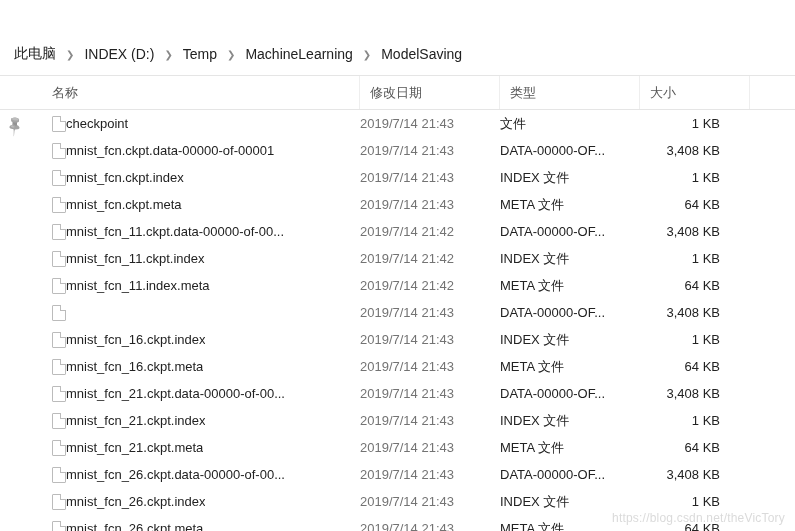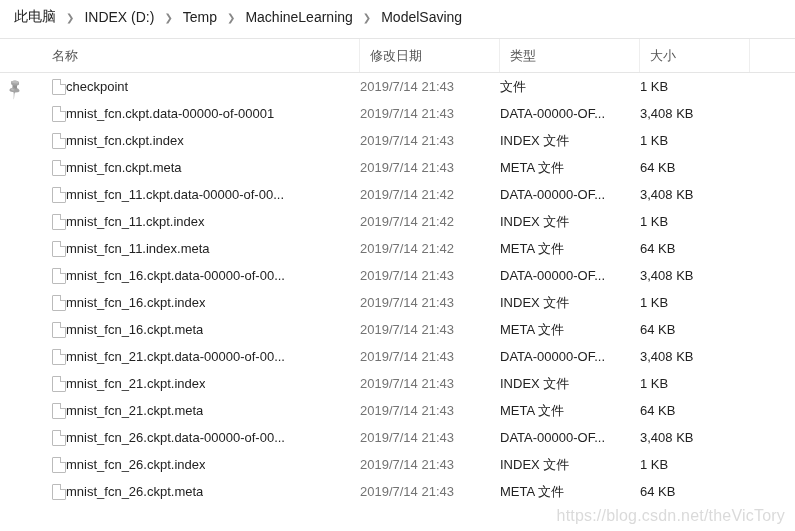--- a/index.html
+++ b/index.html
@@ -12,20 +12,21 @@
     height: 531px;
     overflow: hidden;
   }
   .breadcrumb {
     display: flex;
     align-items: center;
     padding: 6px 10px 10px 10px;
     font-size: 14px;
     color: #222;
     border-bottom: 1px solid #e5e5e5;
+    margin-top: 37px;
   }
   .breadcrumb .crumb {
     padding: 2px 4px;
   }
   .breadcrumb .sep {
     color: #888;
     font-size: 10px;
     padding: 0 6px;
     user-select: none;
   }
@@ -74,21 +75,21 @@
     overflow: hidden;
     text-overflow: ellipsis;
     max-width: 280px;
   }
   .row .col-date { color: #737373; }
   .row .col-type {
     white-space: nowrap;
     overflow: hidden;
     text-overflow: ellipsis;
   }
-  .row .col-size { text-align: left; padding-right: 30px; }
+  .row .col-size { text-align: right; padding-right: 30px; }
   .file-icon {
     width: 14px;
     height: 16px;
     flex: 0 0 14px;
     border: 1px solid #bbb;
     border-radius: 1px;
     background: #fff;
     position: relative;
   }
   .file-icon::after {
@@ -105,21 +106,21 @@
     font-size: 14px;
     display: block;
     text-align: center;
     transform: rotate(-40deg);
     margin-top: 4px;
   }
   .watermark {
     position: absolute;
     right: 10px;
     bottom: 6px;
-    font-size: 16px;
+    font-size: 12px;
     color: rgba(150,150,150,0.35);
     font-family: sans-serif;
     letter-spacing: 0.2px;
   }
 </style>
 </head>
 <body>
 
 <div class="breadcrumb">
   <span class="crumb">此电脑</span>
@@ -211,21 +212,20 @@
         <span class="fname">mnist_fcn_11.index.meta</span>
       </div>
       <div class="col-date">2019/7/14 21:42</div>
       <div class="col-type">META 文件</div>
       <div class="col-size">64 KB</div>
     </div>
     <div class="row">
       <div class="col-pin"></div>
       <div class="col-name">
         <span class="file-icon"></span>
-        <span class="fname">mnist_fcn_16.ckpt.data-00000-of-00...</span>
       </div>
       <div class="col-date">2019/7/14 21:43</div>
       <div class="col-type">DATA-00000-OF...</div>
       <div class="col-size">3,408 KB</div>
     </div>
     <div class="row">
       <div class="col-pin"></div>
       <div class="col-name">
         <span class="file-icon"></span>
         <span class="fname">mnist_fcn_16.ckpt.index</span>

